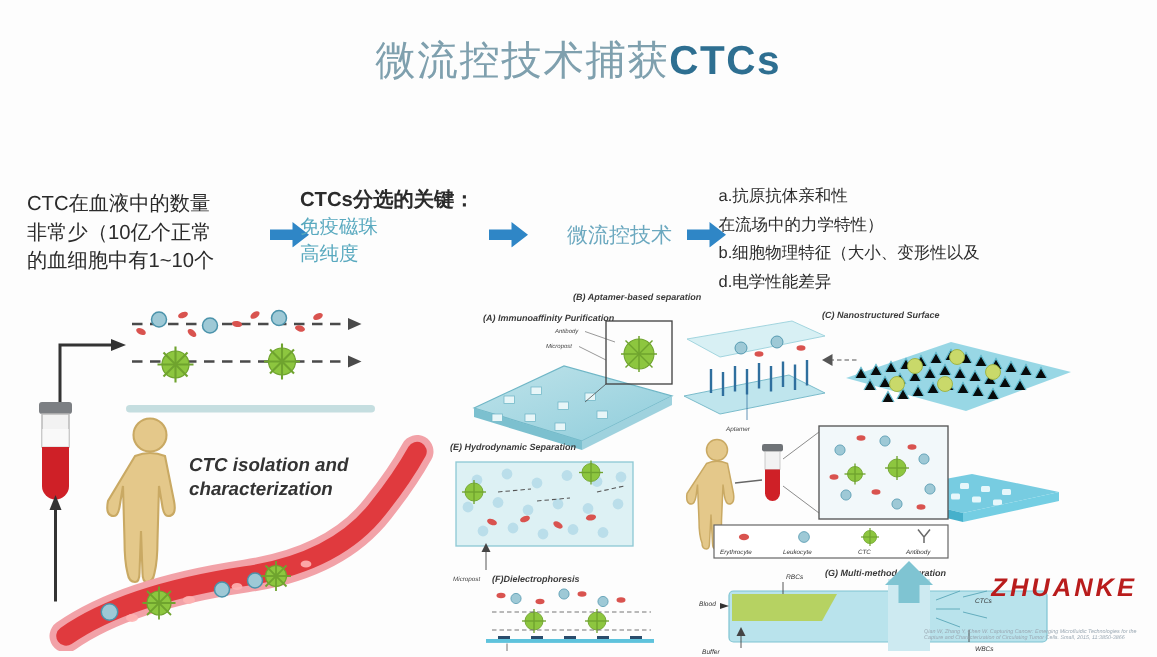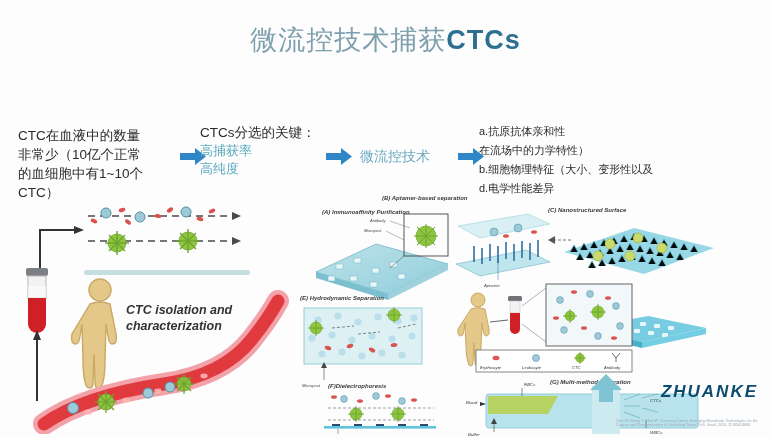--- a/index.html
+++ b/index.html
@@ -22,66 +22,65 @@
   
   .row{position:absolute;top:84px;left:0;width:771px;height:100px;margin-top:36px;}
 
   .blk1{position:absolute;left:18px;top:6px;width:170px;
         font-size:13.5px;line-height:19px;color:#2b2b2b;}
   .arrow{position:absolute;color:#2f86c6;}
   .arrow svg{display:block;}
 
   .blk2{position:absolute;left:200px;top:4px;width:135px;
         font-size:13px;line-height:18px;}
-  .blk2 .hd{color:#2b2b2b;font-size:13.5px;}
+  .blk2 .hd{color:#2b2b2b;font-size:13.5px;font-weight:bold;}
   .blk2 .tl{color:#59a9bf;}
 
   .blk3{position:absolute;left:360px;top:28px;width:88px;
-        font-size:14px;color:#6ba8bf;white-space:nowrap;}
+        font-size:14px;color:#6ba8bf;white-space:nowrap;text-align:right;}
 
   .blk4{position:absolute;left:479px;top:2px;width:268px;
         font-size:11px;line-height:19px;color:#2b2b2b;}
 
   
   .figure{position:absolute;left:0;top:186px;width:771px;height:252px;font-style:italic;}
   .figleft{position:absolute;left:18px;top:0;width:278px;height:248px;}
   .figright{position:absolute;left:298px;top:2px;width:470px;height:248px;}
 
   .cite{position:absolute;right:6px;bottom:8px;width:146px;
         font-size:3.6px;line-height:4.6px;color:#9aa8b3;text-align:left;}
-  .wm{position:absolute;right:10px;bottom:34px;font-size:17px;color:#0c4a6e;
+  .wm{position:absolute;right:10px;bottom:34px;font-size:17px;color:#b91c1c;
       font-weight:bold;letter-spacing:2px;}
 </style>
 </head>
 <body>
 
 <div class="slide">
 
   <div class="title">
     <span class="cn">微流控技术捕获</span><span class="en">CTCs</span>
   </div>
 
   <div class="row">
 
     <div class="blk1">
       <div>CTC在血液中的数量</div>
       <div>非常少（10亿个正常</div>
       <div>的血细胞中有1~10个</div>
-      <div>CTC）</div>
     </div>
 
     <div class="arrow" style="left:180px;top:28px;">
       <svg width="26" height="17" viewBox="0 0 26 17">
           <path d="M0 5 H15 V0 L26 8.5 L15 17 V12 H0 Z" fill="#2f86c6"></path>
         </svg>
     </div>
 
     <div class="blk2">
       <div class="hd">CTCs分选的关键：</div>
-      <div class="tl">高捕获率</div>
+      <div class="tl">免疫磁珠</div>
       <div class="tl">高纯度</div>
     </div>
 
     <div class="arrow" style="left:326px;top:28px;">
       <svg width="26" height="17" viewBox="0 0 26 17">
           <path d="M0 5 H15 V0 L26 8.5 L15 17 V12 H0 Z" fill="#2f86c6"></path>
         </svg>
     </div>
 
     <div class="blk3">微流控技术</div>

